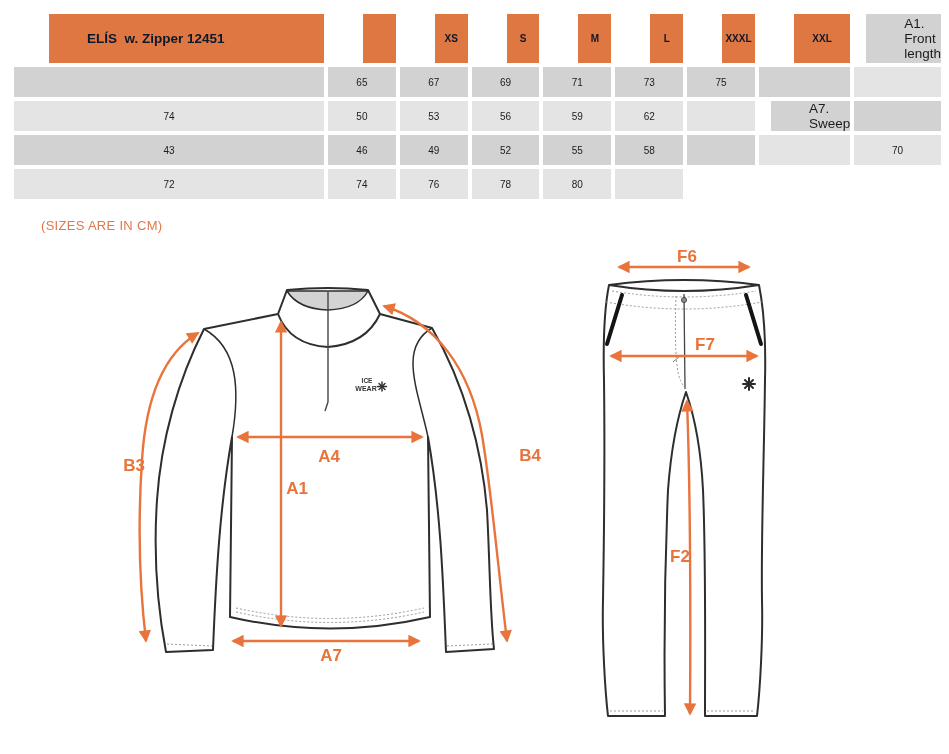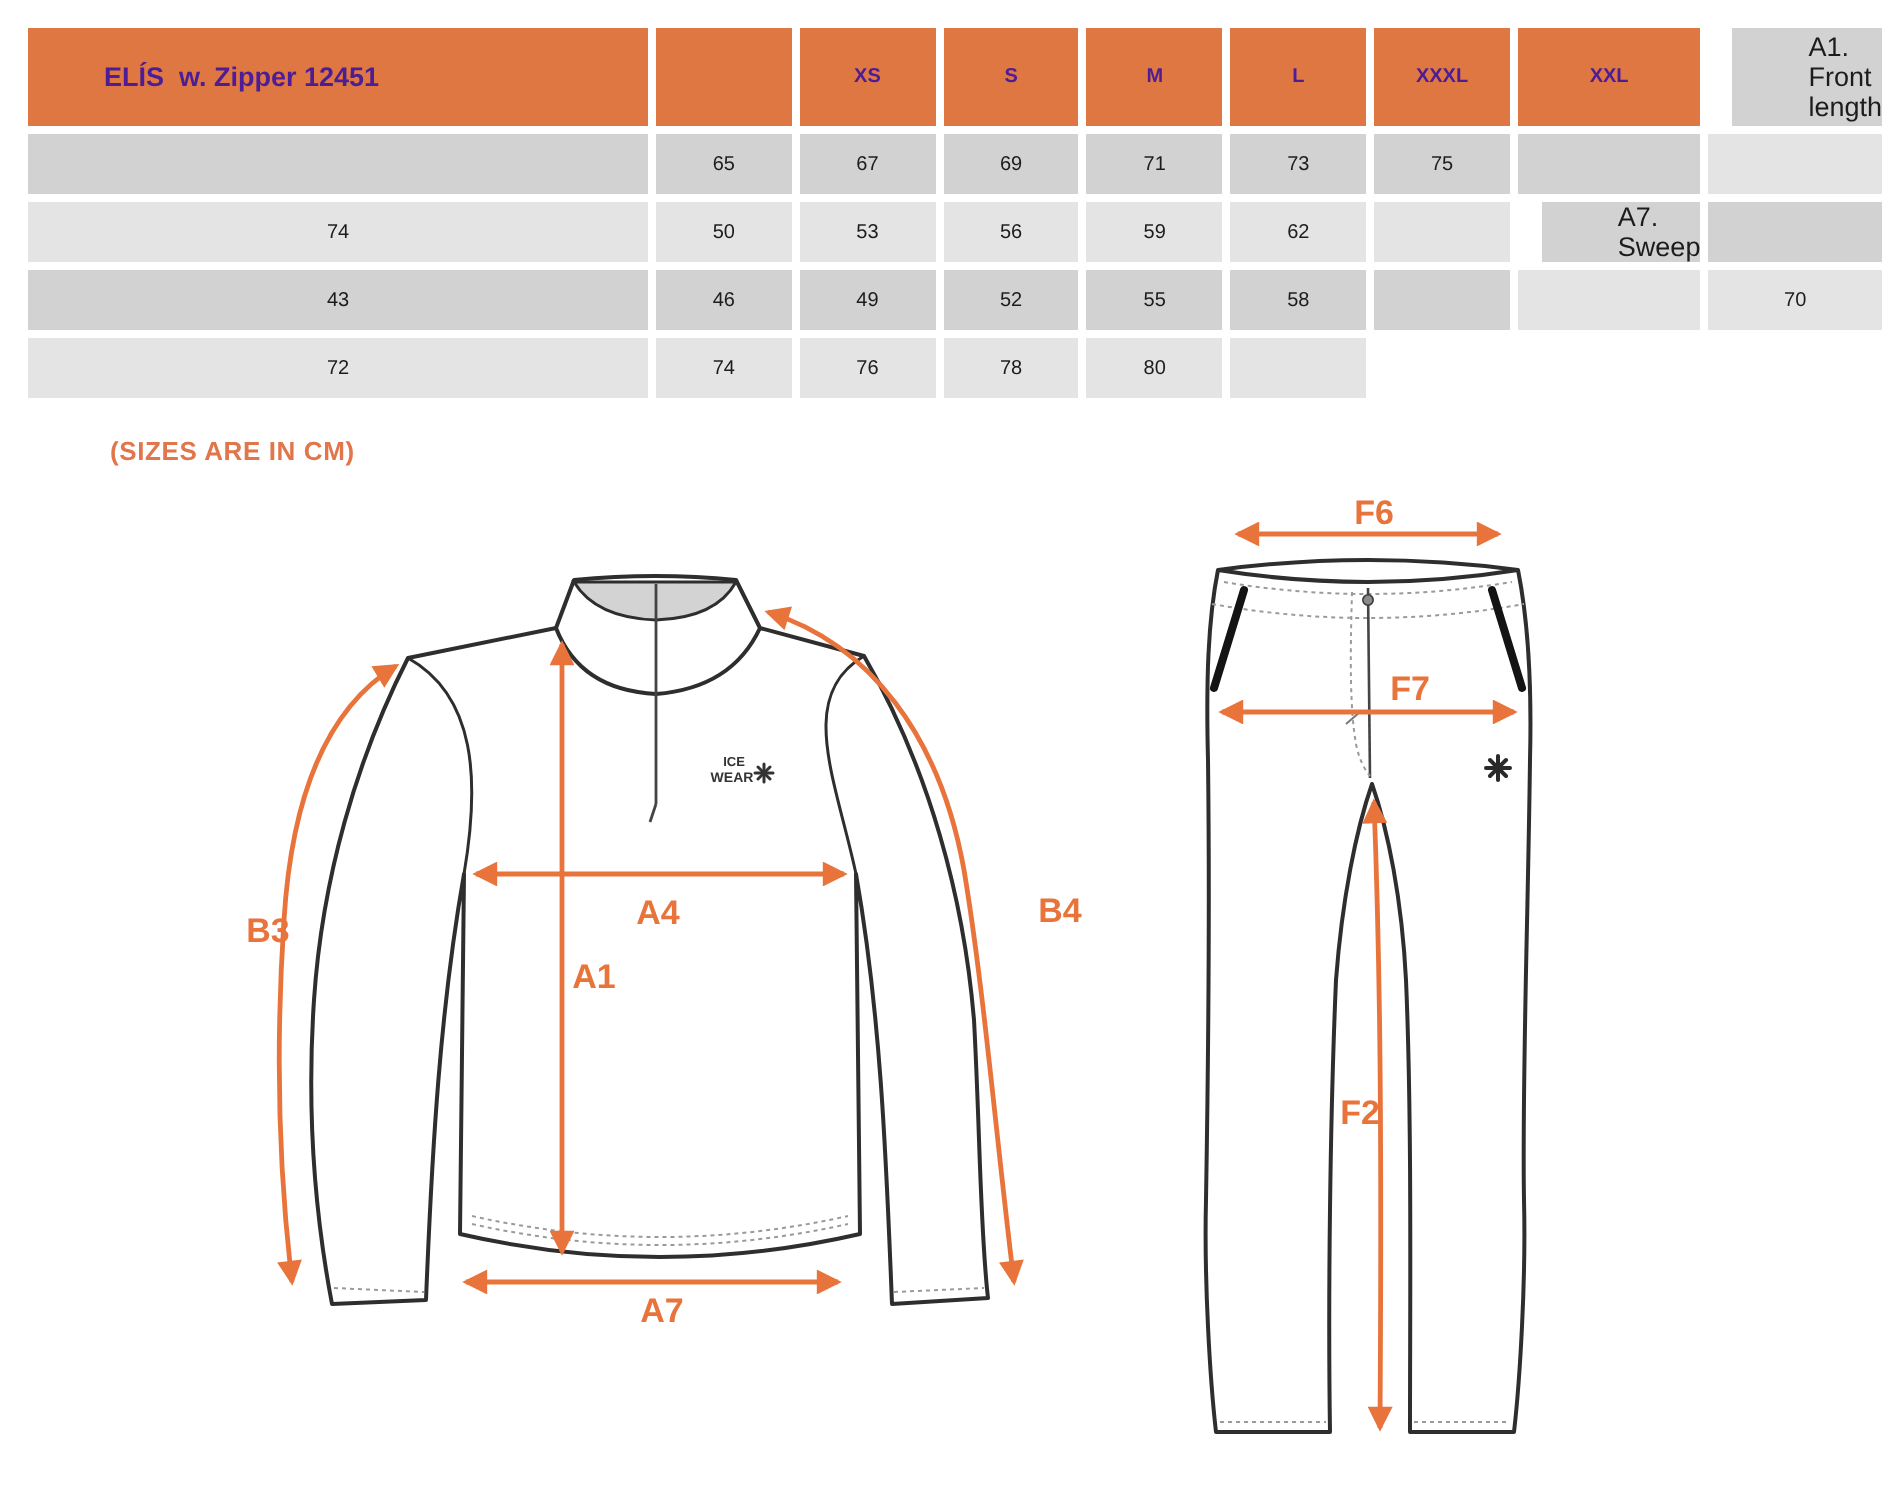--- a/index.html
+++ b/index.html
@@ -2,26 +2,26 @@
 <html><head>
 <meta charset="utf-8">
 <style>
   html,body{margin:0;padding:0;background:#fff;}
   .page{position:relative;width:949px;height:754px;background:#fff;overflow:hidden;
         font-family:"Liberation Sans",sans-serif;}
   .size-table{position:absolute;left:14px;top:14px;width:927px;display:grid;
               grid-template-columns:310px repeat(8,1fr);
               grid-template-rows:49px repeat(4,30px);gap:4px;}
   .cell{display:flex;align-items:center;justify-content:center;font-size:10px;color:#1c1c1c;}
-  .th{background:#DF7742;color:#4c1d95;font-weight:bold;}
+  .th{background:#DF7742;color:#0f172a;font-weight:bold;margin-left:35px;}
   .title-cell{justify-content:flex-start;padding-left:38px;font-size:13.5px;white-space:pre;}
   .label-cell{justify-content:flex-start;padding-left:38px;font-size:13.5px;margin-left:12px;}
   .row-dark{background:#D2D2D2;}
   .row-light{background:#E4E4E4;}
-  .sizes-note{position:absolute;left:55px;top:218px;font-size:13px;font-weight:700;
+  .sizes-note{position:absolute;left:41px;top:218px;font-size:13px;font-weight:400;
               color:#E2764B;letter-spacing:.3px;}
   .diagram{position:absolute;left:0;top:240px;}
   .dim-label{font-family:"Liberation Sans",sans-serif;font-size:17px;font-weight:600;
              fill:#E8743C;}
   .logo-txt{font-family:"Liberation Sans",sans-serif;font-weight:bold;fill:#333;}
 </style>
 </head>
 <body>
 
 <div class="page">

